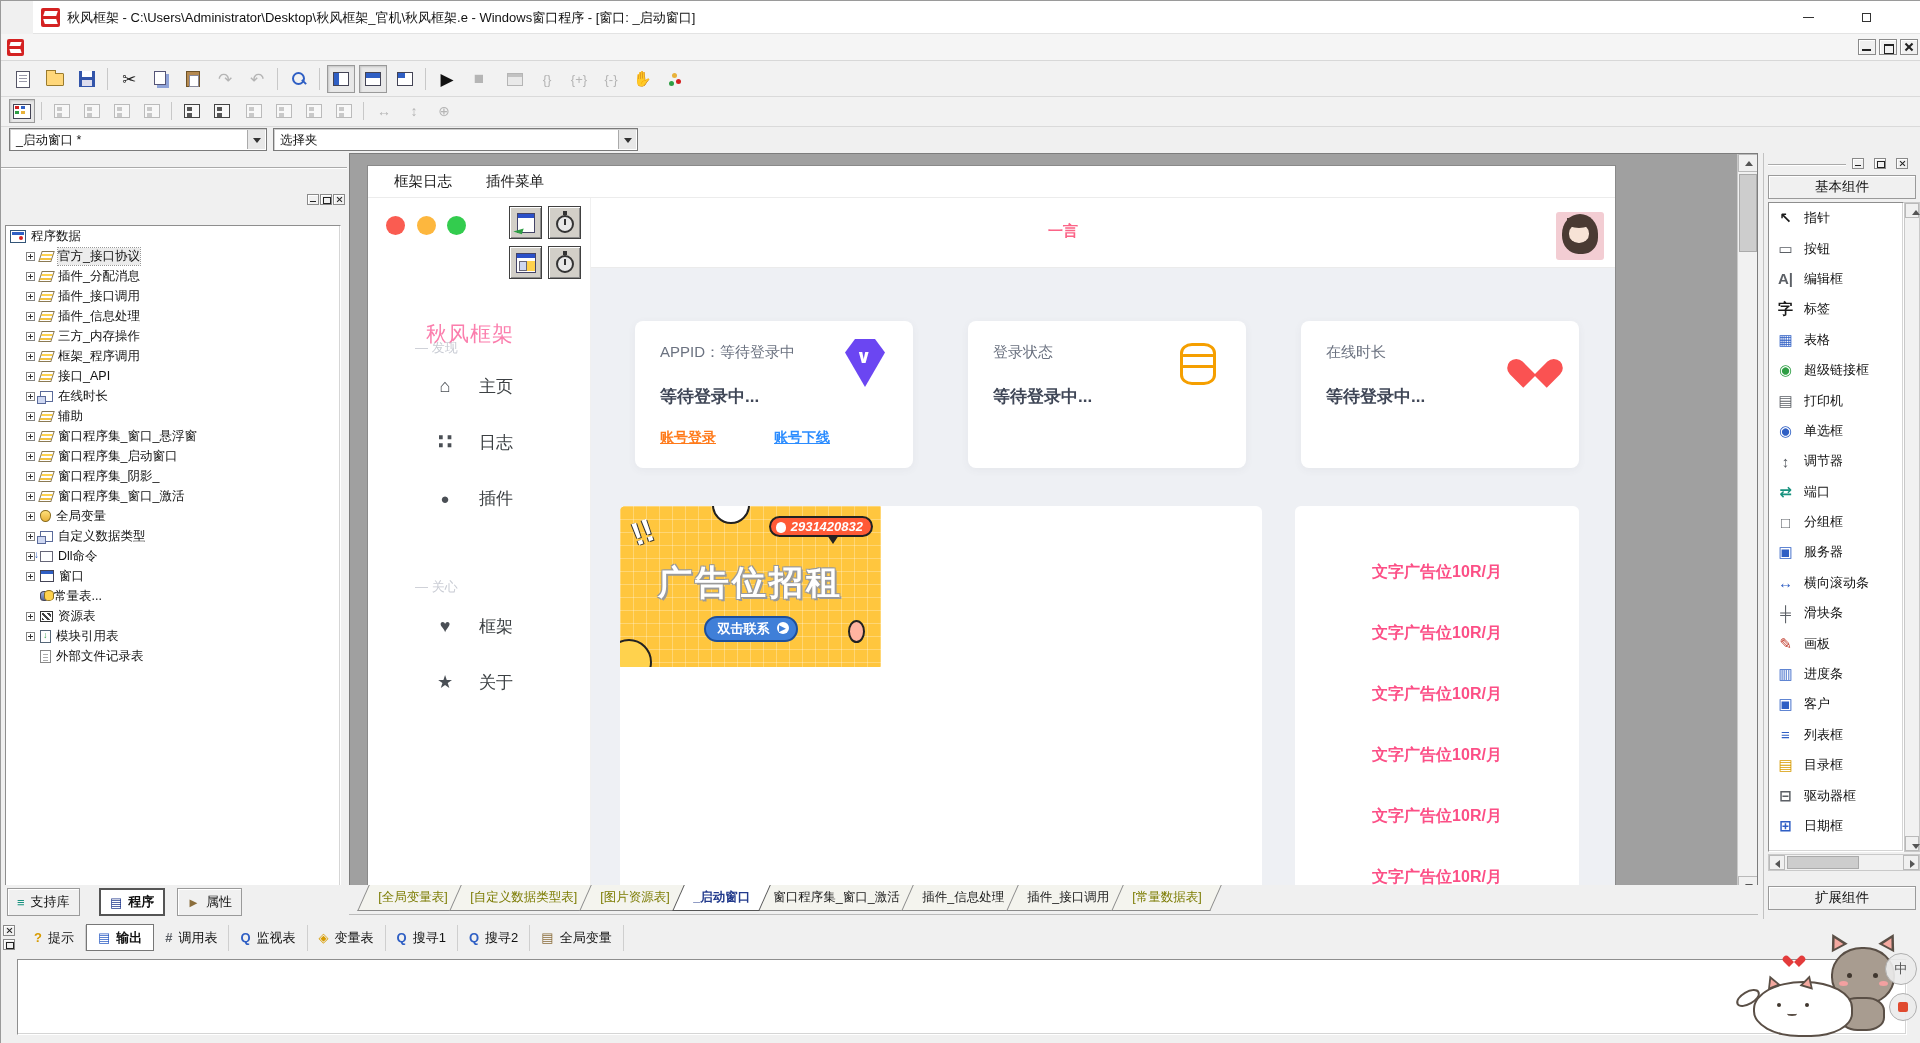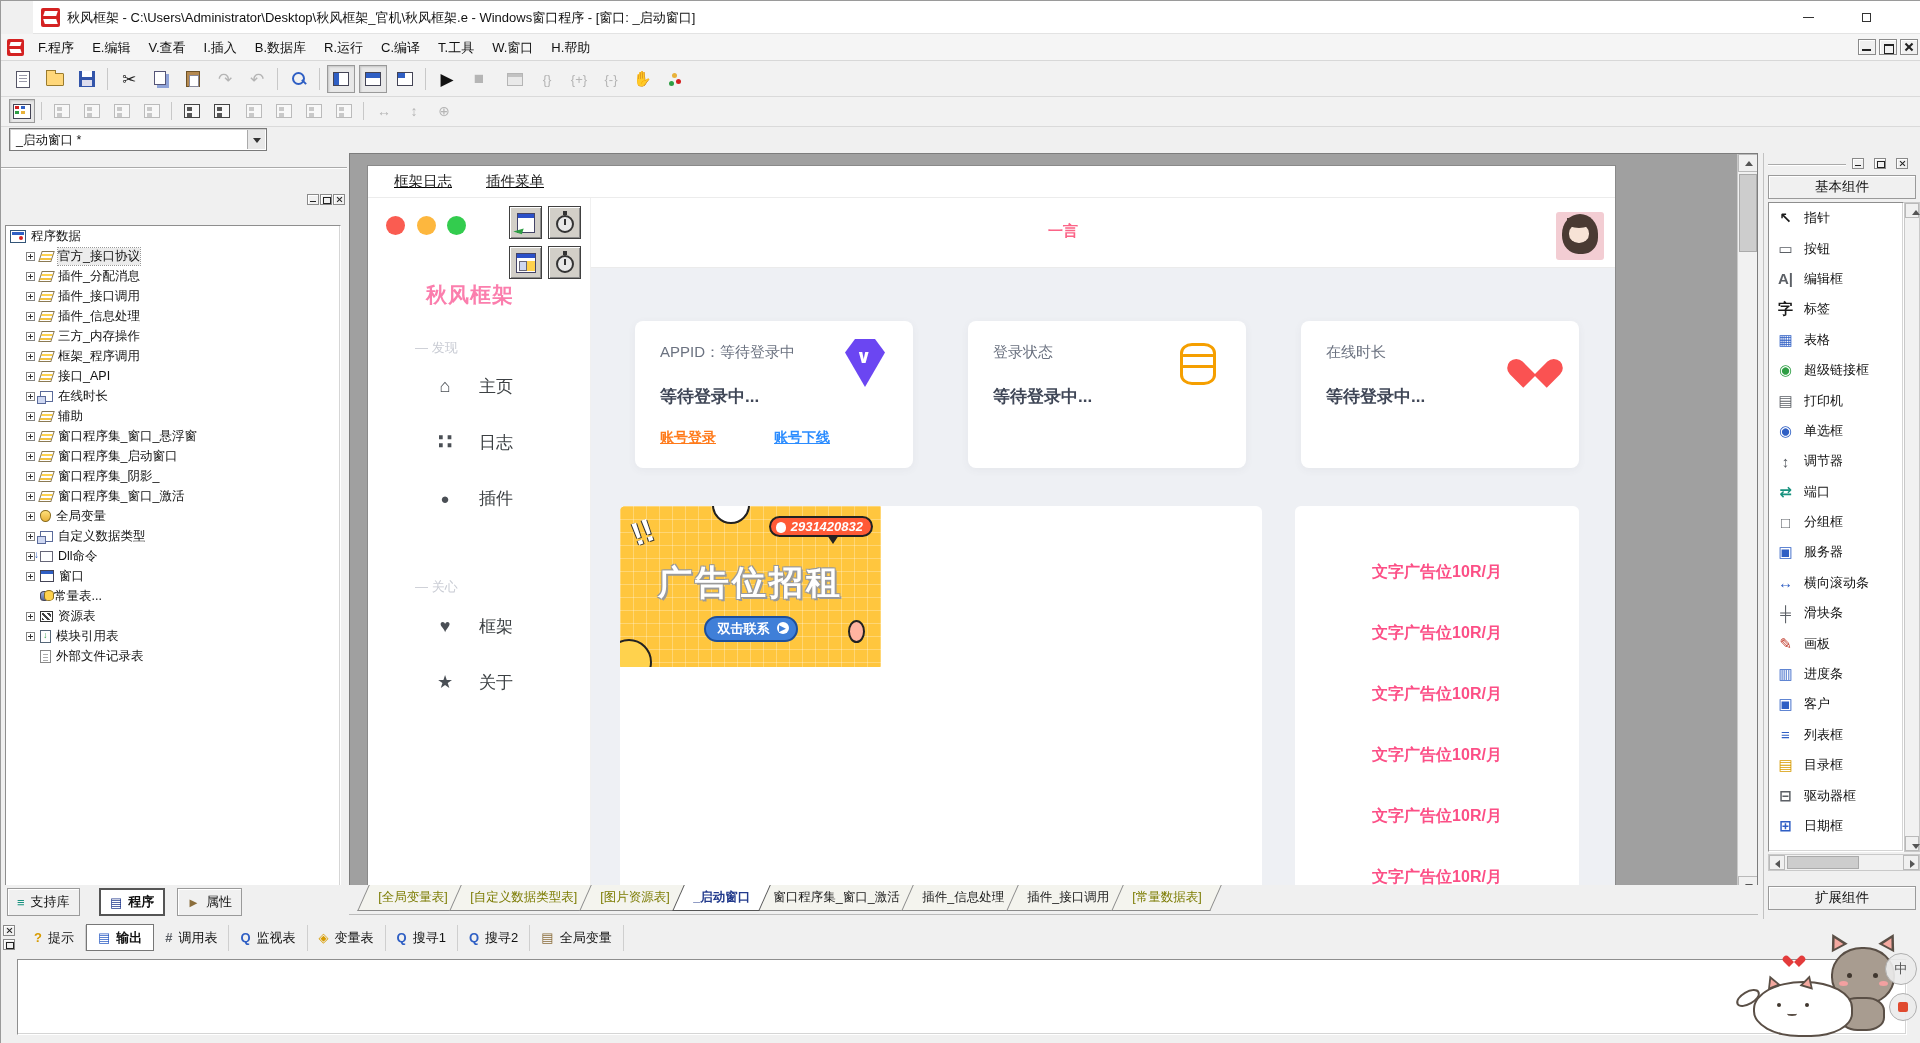--- a/index.html
+++ b/index.html
@@ -113,35 +113,35 @@
 
   
   .supporttabs{position:absolute;left:0;top:884px;width:348px;height:34px;background:#f0f0f0;}
   .sptab{position:absolute;top:3px;height:28px;background:#f0f0f0;border:1px solid #9a9a9a;box-shadow:inset 1px 1px 0 #fff;display:flex;align-items:center;gap:6px;padding:0 9px;font-size:13px;color:#111;cursor:default;}
   .sptab.active{background:#fff;border:2px solid #555;box-shadow:none;font-weight:bold;}
   .sp-ic{font-size:13px;font-weight:bold;}
 
   
   .designer{position:absolute;left:348px;top:152px;width:1409px;height:742px;background:#a0a0a0;border:1px solid #7d7d7d;overflow:hidden;}
   .preview{position:absolute;left:17px;top:11px;width:1249px;height:731px;background:#ffffff;border:1px solid #8a8a8a;overflow:hidden;}
-  .pmenu{position:absolute;left:0;top:0;width:100%;height:32px;background:#fff;border-bottom:1px solid #ececec;display:flex;align-items:center;gap:34px;padding-left:26px;text-decoration:underline;}
+  .pmenu{position:absolute;left:0;top:0;width:100%;height:32px;background:#fff;border-bottom:1px solid #ececec;display:flex;align-items:center;gap:34px;padding-left:26px;}
   .pmenu span{font-size:14.5px;color:#1c1c1c;font-weight:500;}
   .sidebar{position:absolute;left:0;top:32px;width:223px;bottom:0;background:#fff;border-right:1px solid #f0f0f0;}
   .light{position:absolute;width:19px;height:19px;border-radius:50%;}
   .dico{position:absolute;width:33px;height:33px;background:#d2cfc8;border:1px solid #404040;box-shadow:inset 1px 1px 0 #fff,inset -1px -1px 0 #8a8a8a;}
   .dico .w{position:absolute;left:7px;top:6px;width:18px;height:20px;background:#fff;border:1px solid #446;}
   .dico .w::before{content:"";position:absolute;left:0;top:0;right:0;height:4px;background:#2b50c8;}
   .dico .ga{position:absolute;left:4px;bottom:5px;width:0;height:0;border-top:6px solid transparent;border-right:9px solid #2e9e44;transform:rotate(18deg);}
   .dico .sw{position:absolute;left:7px;top:8px;width:18px;height:18px;border:2px solid #333;border-radius:50%;background:#e8e8e8;}
   .dico .sw::before{content:"";position:absolute;left:5px;top:-6px;width:4px;height:4px;background:#333;}
   .dico .sw::after{content:"";position:absolute;left:6px;top:2px;width:2px;height:6px;background:#333;}
   .dico .fw{position:absolute;left:6px;top:6px;width:20px;height:20px;background:#fff;border:1px solid #446;}
   .dico .fw::before{content:"";position:absolute;left:0;top:0;right:0;height:4px;background:#2b50c8;}
   .dico .fw::after{content:"";position:absolute;left:2px;top:7px;width:6px;height:8px;background:#cfd8f2;border:1px solid #667;box-shadow:8px 0 0 #ffd24d;}
-  .apptitle{position:absolute;font-size:21px;font-weight:bold;letter-spacing:1px;}
+  .apptitle{position:absolute;font-size:21px;font-weight:normal;letter-spacing:1px;margin-top:39px;}
   .navsec{position:absolute;font-size:13px;color:#c9ccd4;}
   .navsec::before{content:"— ";}
   .navitem{position:absolute;display:flex;align-items:center;gap:24px;cursor:default;}
   .nico{width:20px;text-align:center;font-size:18px;color:#4a4f55;font-weight:bold;}
   .nico.k-home::before{content:"⌂";} .nico.k-grid::before{content:"∷";font-size:21px;}
   .nico.k-chat::before{content:"●";font-size:15px;} .nico.k-heart::before{content:"♥";}
   .nico.k-star::before{content:"★";}
   .nlabel{font-size:17px;color:#3c4043;}
   .pcontent{position:absolute;left:223px;top:32px;right:0;bottom:0;background:#eef0f4;}
   .pheader{position:absolute;left:0;top:0;right:0;height:70px;background:#fff;border-bottom:1px solid #ebebeb;}
@@ -258,33 +258,20 @@
         <span class="box"></span>
       </div>
     <div class="wbtn" style="left:1863px;">
         <span class="x1"></span>
         <span class="x2"></span>
       </div>
   </div>
 
   <div class="menubar">
     <div class="menulogo"></div>
-    <div class="menuitems">
-
-    <span class="menuitem">F.程序</span>
-        <span class="menuitem">E.编辑</span>
-        <span class="menuitem">V.查看</span>
-        <span class="menuitem">I.插入</span>
-        <span class="menuitem">B.数据库</span>
-        <span class="menuitem">R.运行</span>
-        <span class="menuitem">C.编译</span>
-        <span class="menuitem">T.工具</span>
-        <span class="menuitem">W.窗口</span>
-        <span class="menuitem">H.帮助</span>
-      </div>
     <div class="mdictrl mdi-min" style="left:1857px;"></div>
     <div class="mdictrl mdi-res" style="left:1878px;"></div>
     <div class="mdictrl mdi-close" style="left:1899px;"></div>
   </div>
 
   <div class="tb1">
     <div class="tbtn" style="left:8px">
         <span class="ic-doc"></span>
       </div>
     <div class="tbtn" style="left:40px">
@@ -394,20 +381,24 @@
         <span class="tchar dis" style="font-size:14px">↕</span>
       </div>
     <div class="tbtn" style="left:430px">
         <span class="tchar dis" style="font-size:14px">⊕</span>
       </div>
   </div>
 
   <div class="comborow">
     <div class="combo" style="left:8px;width:258px;">
       <span class="val">_启动窗口 *</span>
+      <span class="drop"></span>
+    </div>
+    <div class="combo" style="left:272px;width:365px;">
+      <span class="val">选择夹</span>
       <span class="drop"></span>
     </div>
   </div>
 
   <div class="groove"></div>
   <div class="minibtn mb-dash" style="left:306px;top:193px;"></div>
   <div class="minibtn mb-box" style="left:319px;top:193px;"></div>
   <div class="minibtn mb-x" style="left:332px;top:193px;"></div>
   <div class="treebox">
     <div class="trow root">

